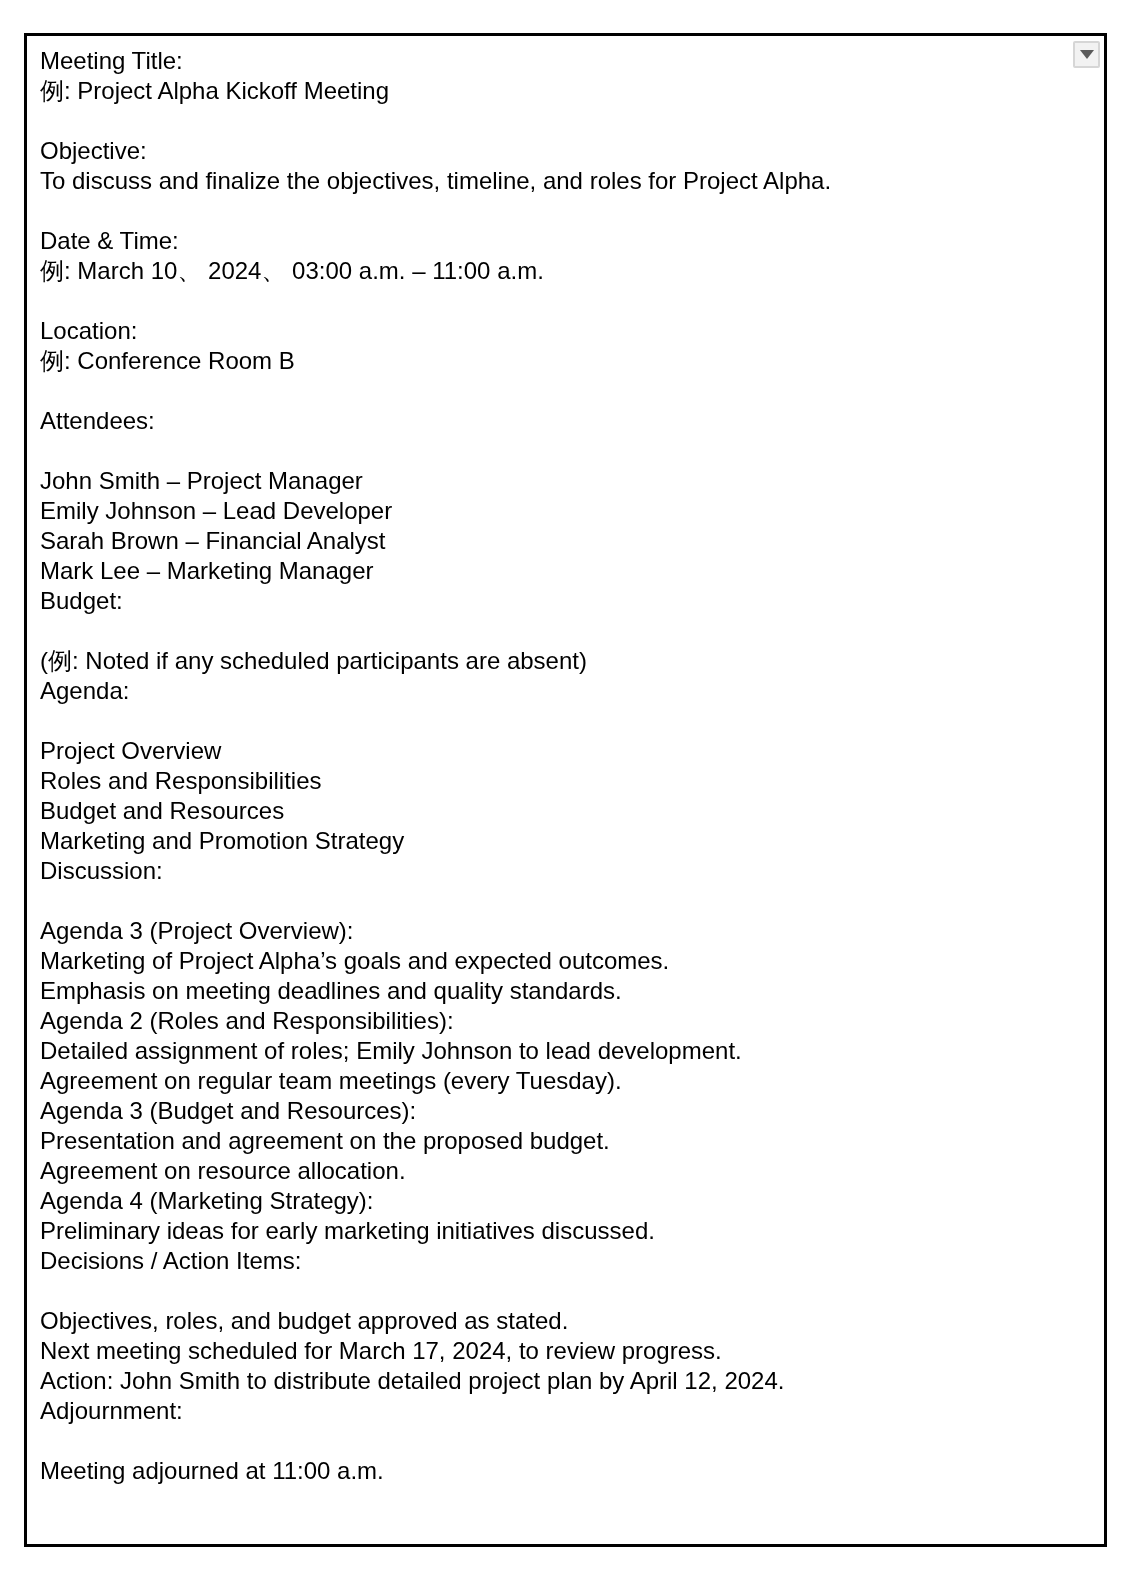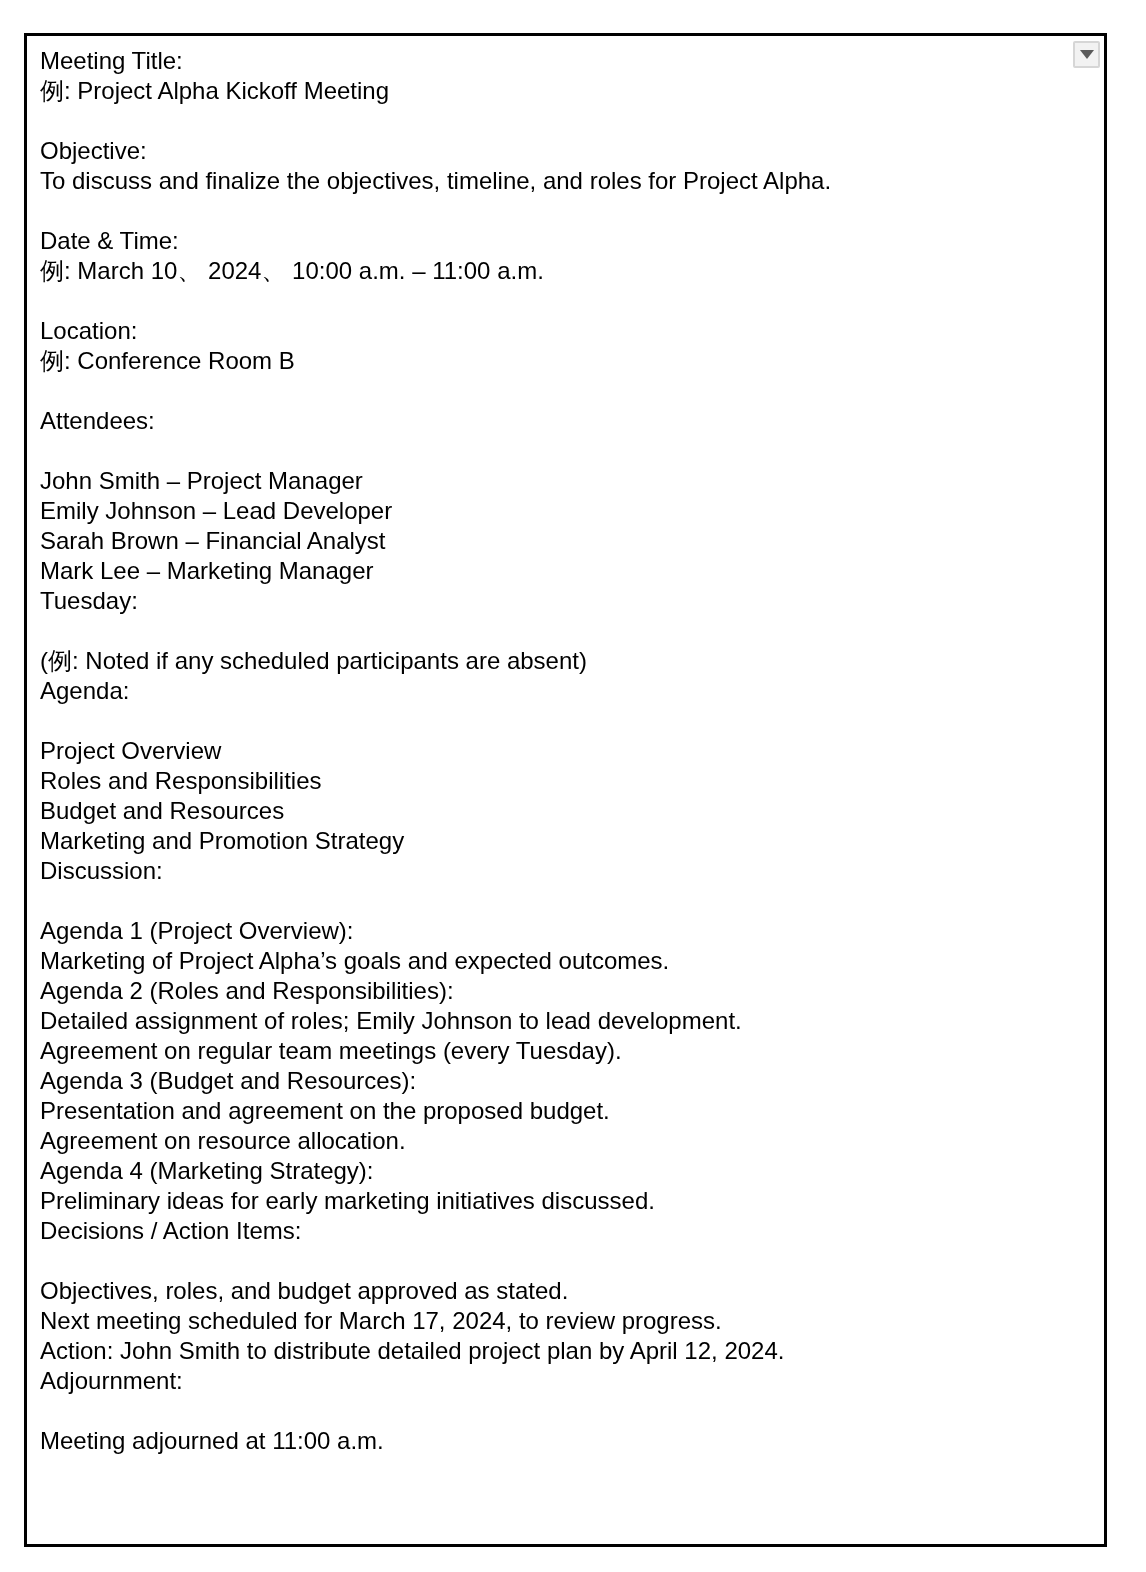--- a/index.html
+++ b/index.html
@@ -74,44 +74,45 @@
 
 <div class="editor">
   <div class="text-content">
       <div class="text-line">Meeting Title:</div>
       <div class="text-line">例: Project Alpha Kickoff Meeting</div>
       <div class="text-line"></div>
       <div class="text-line">Objective:</div>
       <div class="text-line">To discuss and finalize the objectives, timeline, and roles for Project Alpha.</div>
       <div class="text-line"></div>
       <div class="text-line">Date &amp; Time:</div>
-      <div class="text-line">例: March 10、 2024、 10:00 a.m. – 11:00 a.m.</div>
+      <div class="text-line">例: March 10、 2024、 03:00 a.m. – 11:00 a.m.</div>
       <div class="text-line"></div>
       <div class="text-line">Location:</div>
       <div class="text-line">例: Conference Room B</div>
       <div class="text-line"></div>
       <div class="text-line">Attendees:</div>
       <div class="text-line"></div>
       <div class="text-line">John Smith – Project Manager</div>
       <div class="text-line">Emily Johnson – Lead Developer</div>
       <div class="text-line">Sarah Brown – Financial Analyst</div>
       <div class="text-line">Mark Lee – Marketing Manager</div>
-      <div class="text-line">Tuesday:</div>
+      <div class="text-line">Budget:</div>
       <div class="text-line"></div>
       <div class="text-line">(例: Noted if any scheduled participants are absent)</div>
       <div class="text-line">Agenda:</div>
       <div class="text-line"></div>
       <div class="text-line">Project Overview</div>
       <div class="text-line">Roles and Responsibilities</div>
       <div class="text-line">Budget and Resources</div>
       <div class="text-line">Marketing and Promotion Strategy</div>
       <div class="text-line">Discussion:</div>
       <div class="text-line"></div>
-      <div class="text-line">Agenda 1 (Project Overview):</div>
+      <div class="text-line">Agenda 3 (Project Overview):</div>
       <div class="text-line">Marketing of Project Alpha’s goals and expected outcomes.</div>
+      <div class="text-line">Emphasis on meeting deadlines and quality standards.</div>
       <div class="text-line">Agenda 2 (Roles and Responsibilities):</div>
       <div class="text-line">Detailed assignment of roles; Emily Johnson to lead development.</div>
       <div class="text-line">Agreement on regular team meetings (every Tuesday).</div>
       <div class="text-line">Agenda 3 (Budget and Resources):</div>
       <div class="text-line">Presentation and agreement on the proposed budget.</div>
       <div class="text-line">Agreement on resource allocation.</div>
       <div class="text-line">Agenda 4 (Marketing Strategy):</div>
       <div class="text-line">Preliminary ideas for early marketing initiatives discussed.</div>
       <div class="text-line">Decisions / Action Items:</div>
       <div class="text-line"></div>

